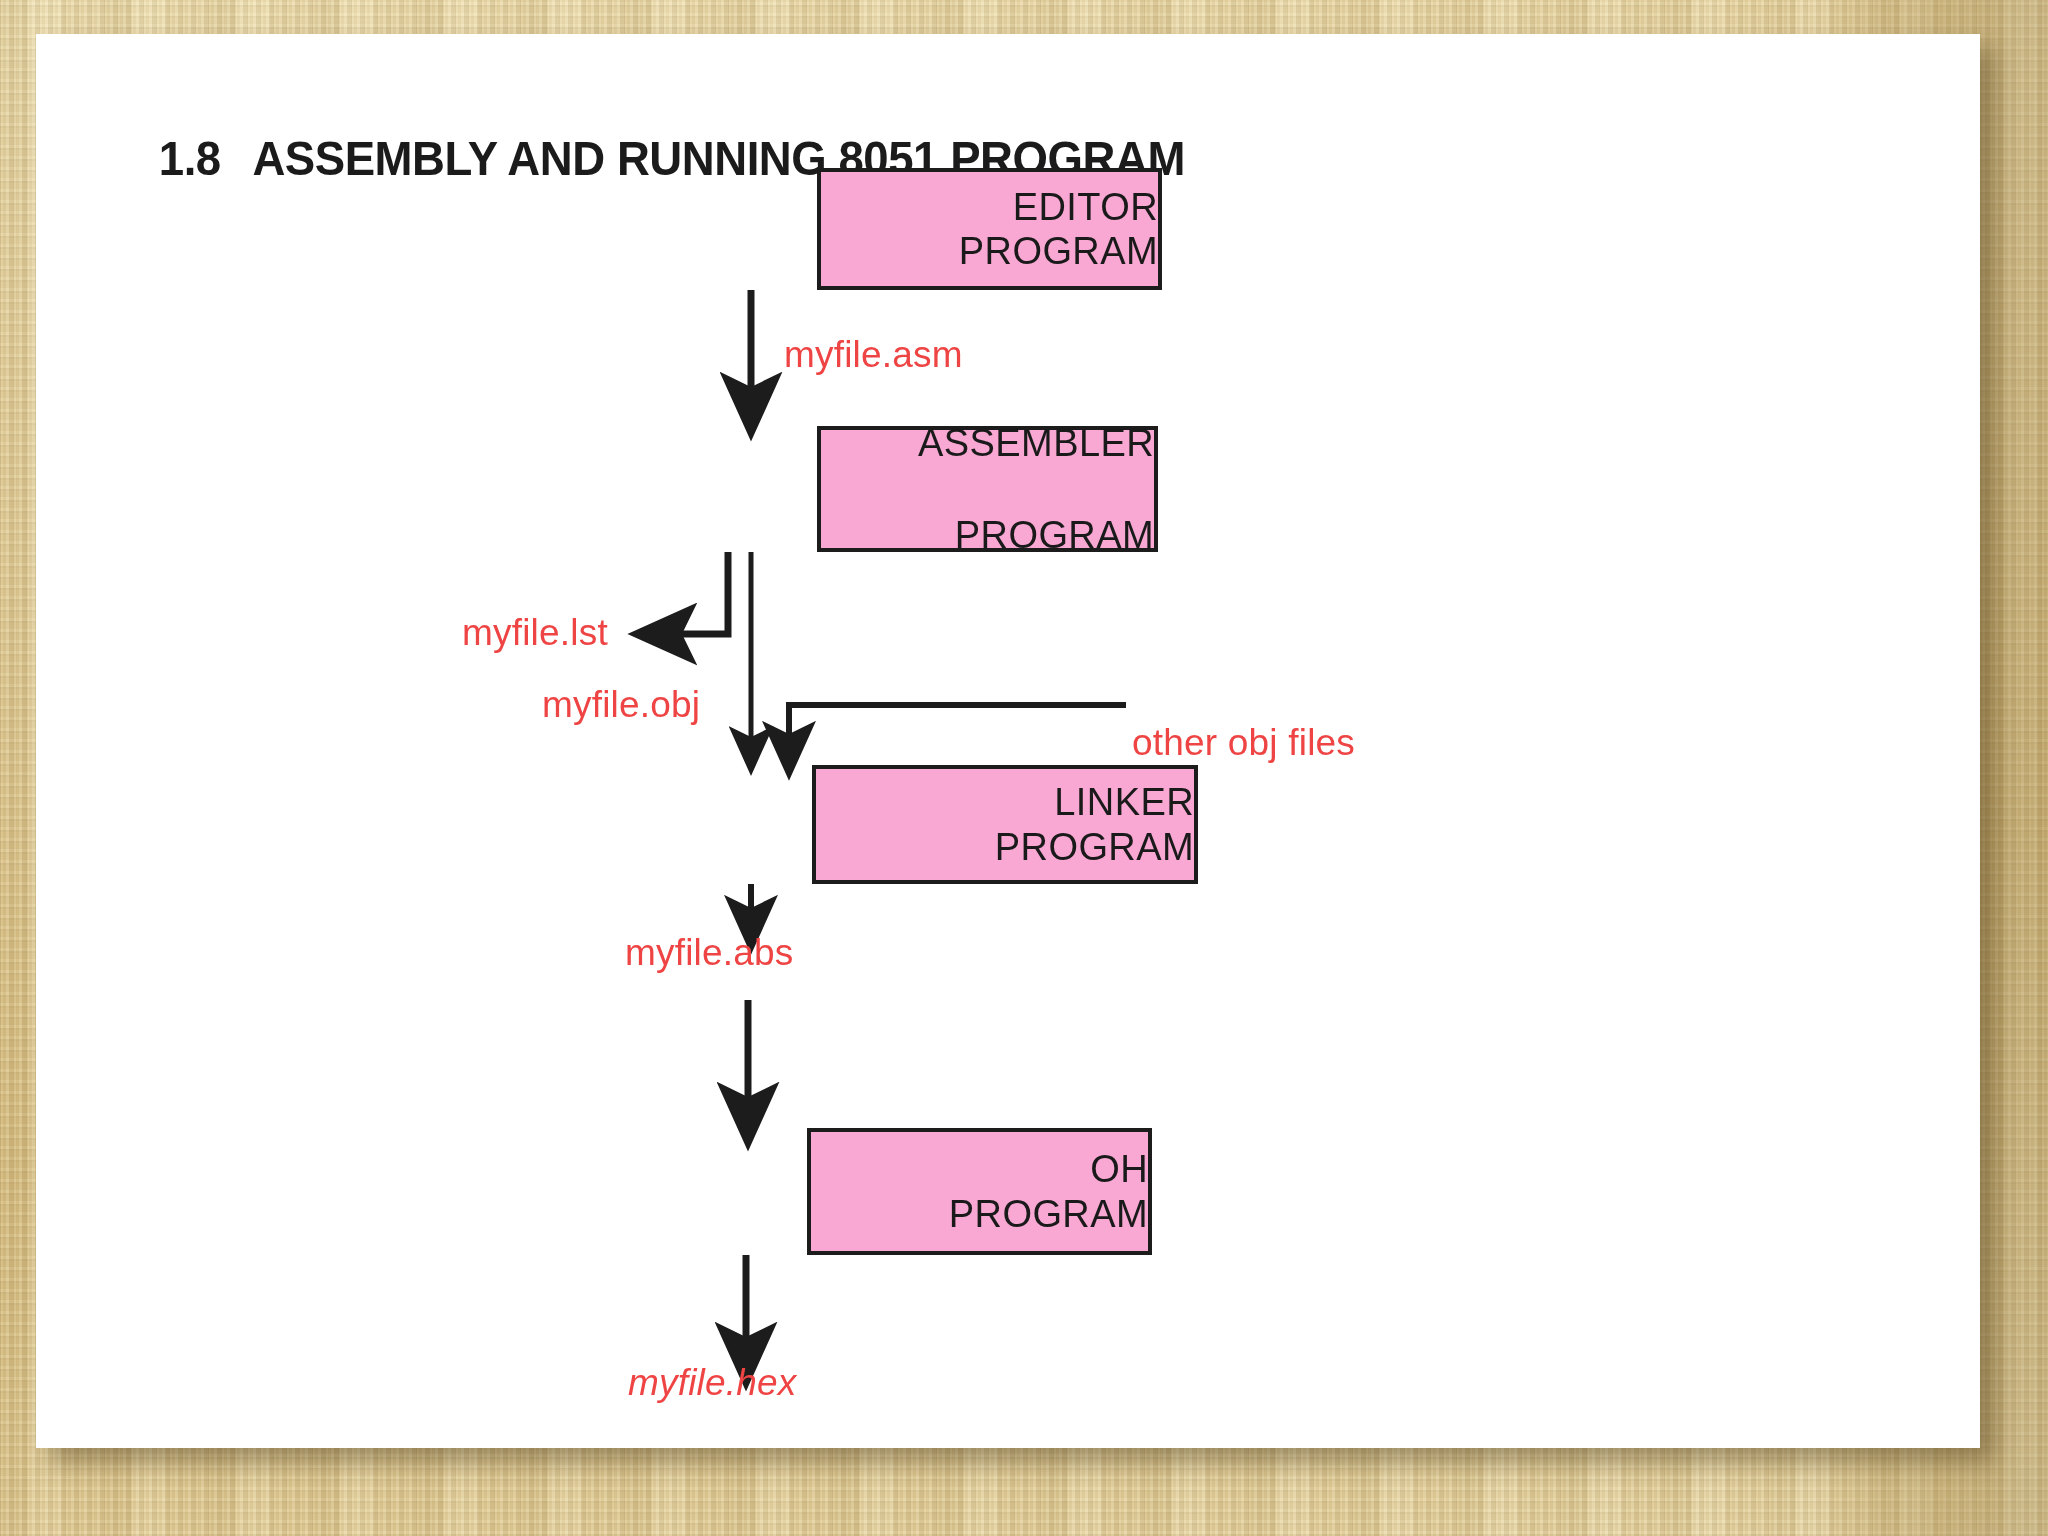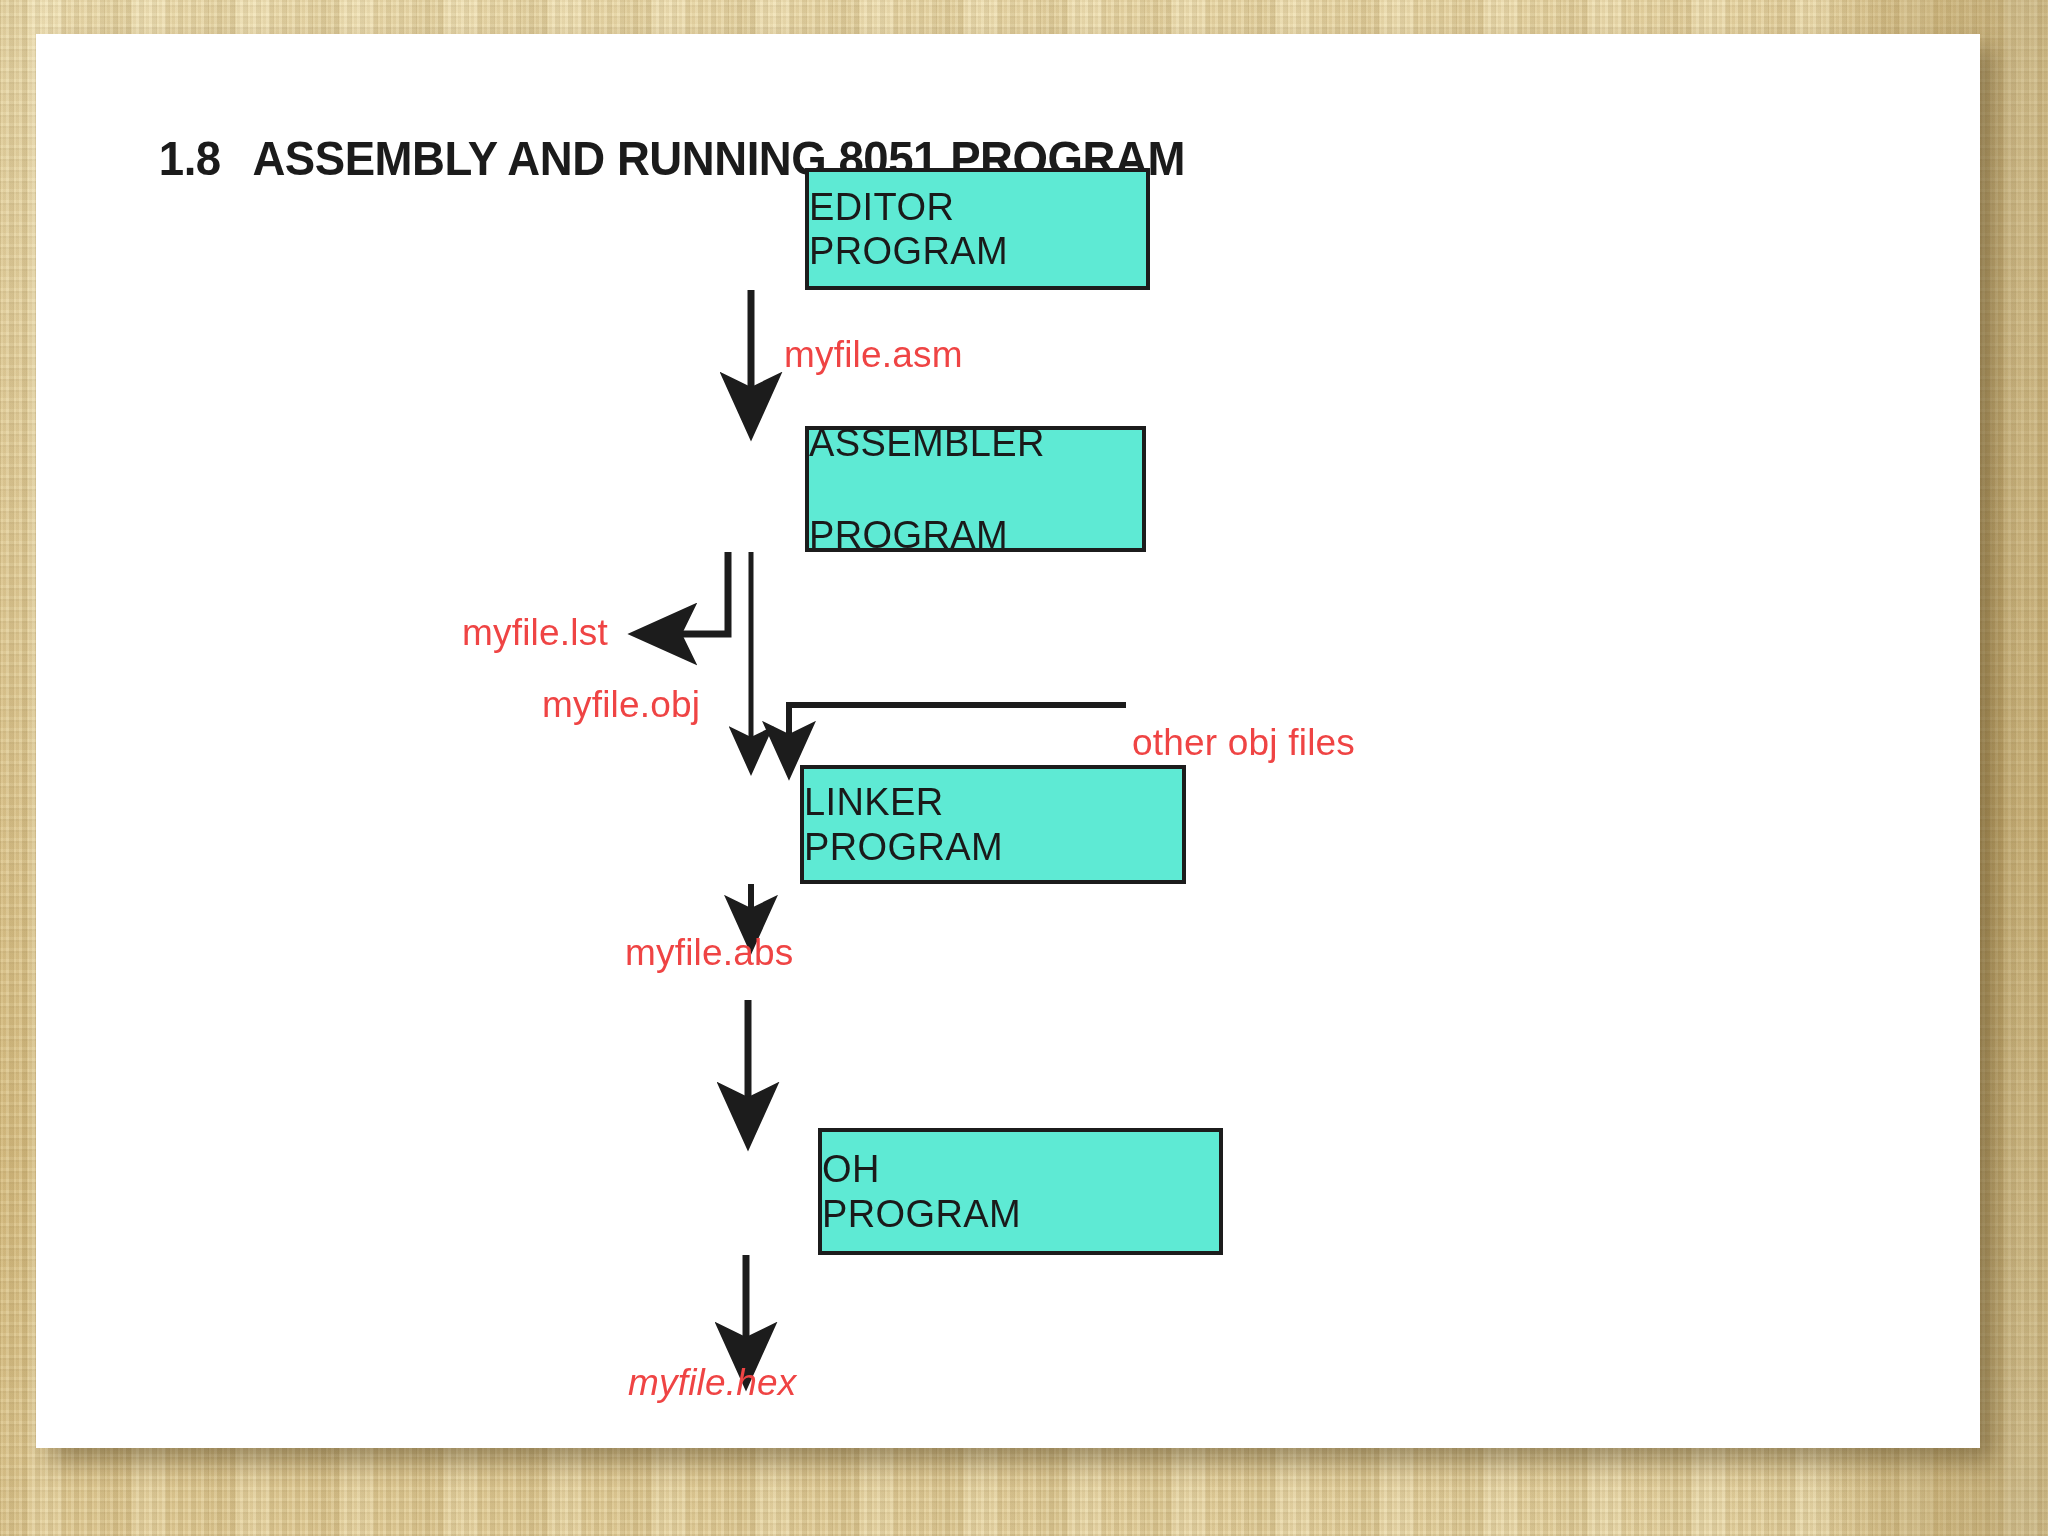--- a/index.html
+++ b/index.html
@@ -79,32 +79,33 @@
   #flow {
     position: absolute;
     left: 0; top: 0;
     width: 1944px;
     height: 1414px;
   }
 
   .node {
     position: absolute;
     border: 4px solid #1c1c1c;
-    background: #5eead4;
+    background: #f9a8d4;
     box-sizing: border-box;
     display: flex;
     flex-direction: column;
-    align-items: flex-start;
+    align-items: flex-end;
     justify-content: center;
     color: #1a1a1a;
     font-family: "Liberation Sans", sans-serif;
     font-size: 38px;
     line-height: 1.16;
     letter-spacing: 0.4px;
     z-index: 3;
+    margin-left: 12px;
   }
   .node .l1, .node .l2 { white-space: pre; }
 
   .edge-label {
     position: absolute;
     color: #ef4444;
     font-family: "Liberation Sans", sans-serif;
     font-size: 37px;
     letter-spacing: 0.2px;
     white-space: pre;
@@ -165,21 +166,21 @@
     <div class="node" style="left:769px; top:392px; width:341px; height:126px;gap:48px;">
       <span class="l1">ASSEMBLER</span>
       <span class="l2">PROGRAM</span>
     </div>
 
     <div class="node" style="left:764px; top:731px; width:386px; height:119px;">
       <span class="l1">LINKER</span>
       <span class="l2">PROGRAM</span>
     </div>
 
-    <div class="node" style="left:782px; top:1094px; width:405px; height:127px;">
+    <div class="node" style="left:759px; top:1094px; width:345px; height:127px;">
       <span class="l1">OH</span>
       <span class="l2">PROGRAM</span>
     </div>
 
     <div class="edge-label" style="left:748px; top:300px;">myfile.asm</div>
 
     <div class="edge-label" style="left:426px; top:578px;text-align:right;">myfile.lst</div>
 
     <div class="edge-label" style="left:462px; top:650px;margin-left:44px;">myfile.obj</div>
 

